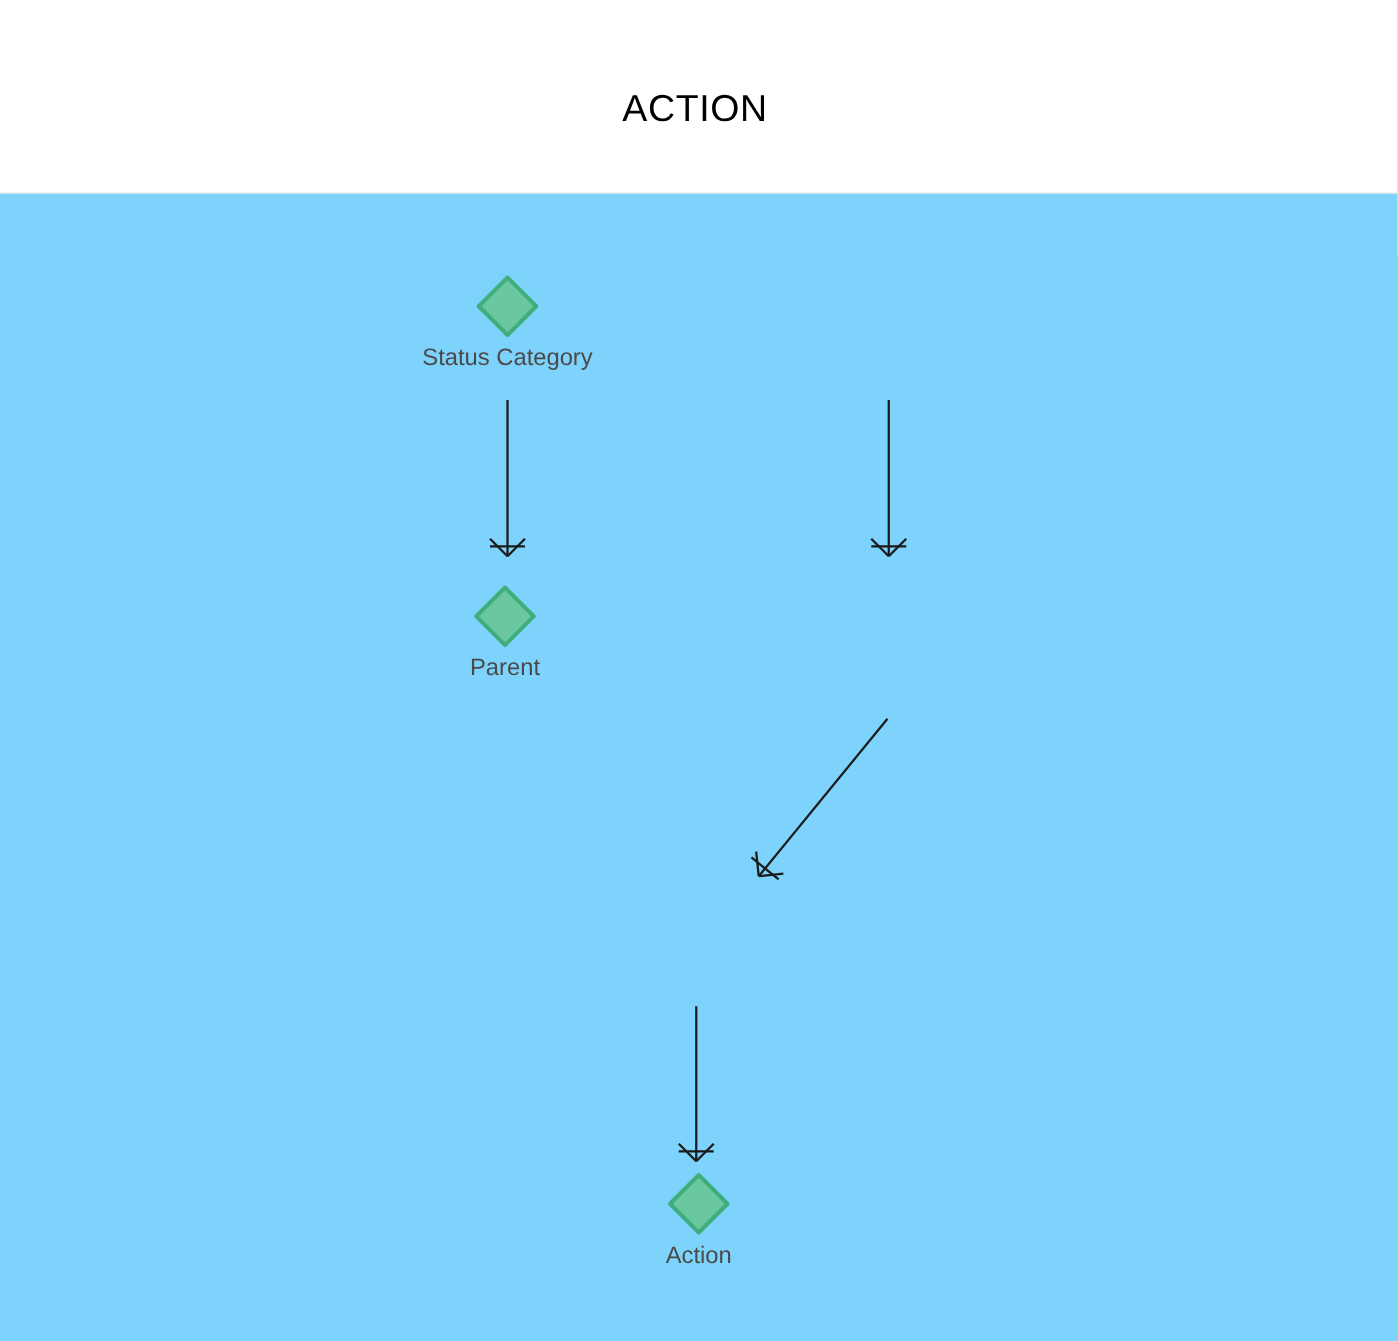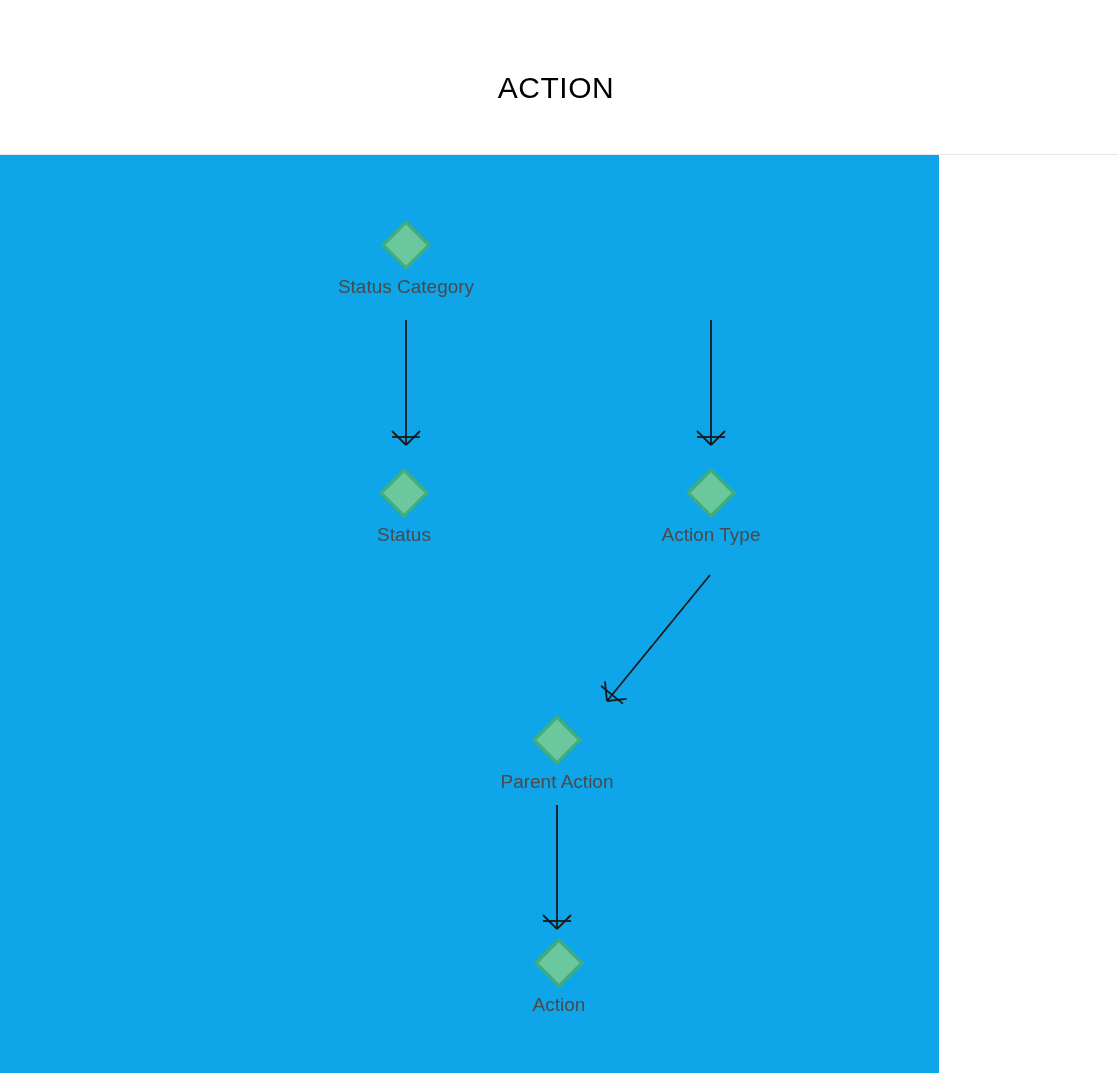--- a/index.html
+++ b/index.html
@@ -38,23 +38,23 @@
     color: #000000;
     letter-spacing: 0.5px;
     line-height: 42px;
   }
 
   
   #diagram-canvas {
     position: absolute;
     left: 0;
     top: 155px;
-    width: 939px;
+    width: 1118px;
     height: 918px;
-    background: #0ea5e9;
+    background: #7dd3fc;
   }
   #edge-layer {
     position: absolute;
     left: 0;
     top: 0;
     width: 1118px;
     height: 918px;
     pointer-events: none;
   }
 
@@ -140,40 +140,24 @@
     <div class="entity-label">Status Category</div>
   </div>
 
 
   <div class="entity-node" style="left:404px; top:312px;">
     <div class="entity-shape">
       <svg width="52" height="52" viewBox="0 0 52 52">
         <polygon points="26,3 49,26 26,49 3,26" fill="#6bc79e" stroke="#3fae7c" stroke-width="3.2" stroke-linejoin="round"></polygon>
       </svg>
     </div>
-    <div class="entity-label">Status</div>
+    <div class="entity-label">Parent</div>
   </div>
 
-  <div class="entity-node" style="left:711px; top:312px;">
-    <div class="entity-shape">
-      <svg width="52" height="52" viewBox="0 0 52 52">
-        <polygon points="26,3 49,26 26,49 3,26" fill="#6bc79e" stroke="#3fae7c" stroke-width="3.2" stroke-linejoin="round"></polygon>
-      </svg>
-    </div>
-    <div class="entity-label">Action Type</div>
-  </div>
 
-  <div class="entity-node" style="left:557px; top:559px;">
-    <div class="entity-shape">
-      <svg width="52" height="52" viewBox="0 0 52 52">
-        <polygon points="26,3 49,26 26,49 3,26" fill="#6bc79e" stroke="#3fae7c" stroke-width="3.2" stroke-linejoin="round"></polygon>
-      </svg>
-    </div>
-    <div class="entity-label">Parent Action</div>
-  </div>
 
   <div class="entity-node" style="left:559px; top:782px;">
     <div class="entity-shape">
       <svg width="52" height="52" viewBox="0 0 52 52">
         <polygon points="26,3 49,26 26,49 3,26" fill="#6bc79e" stroke="#3fae7c" stroke-width="3.2" stroke-linejoin="round"></polygon>
       </svg>
     </div>
     <div class="entity-label">Action</div>
   </div>
 

